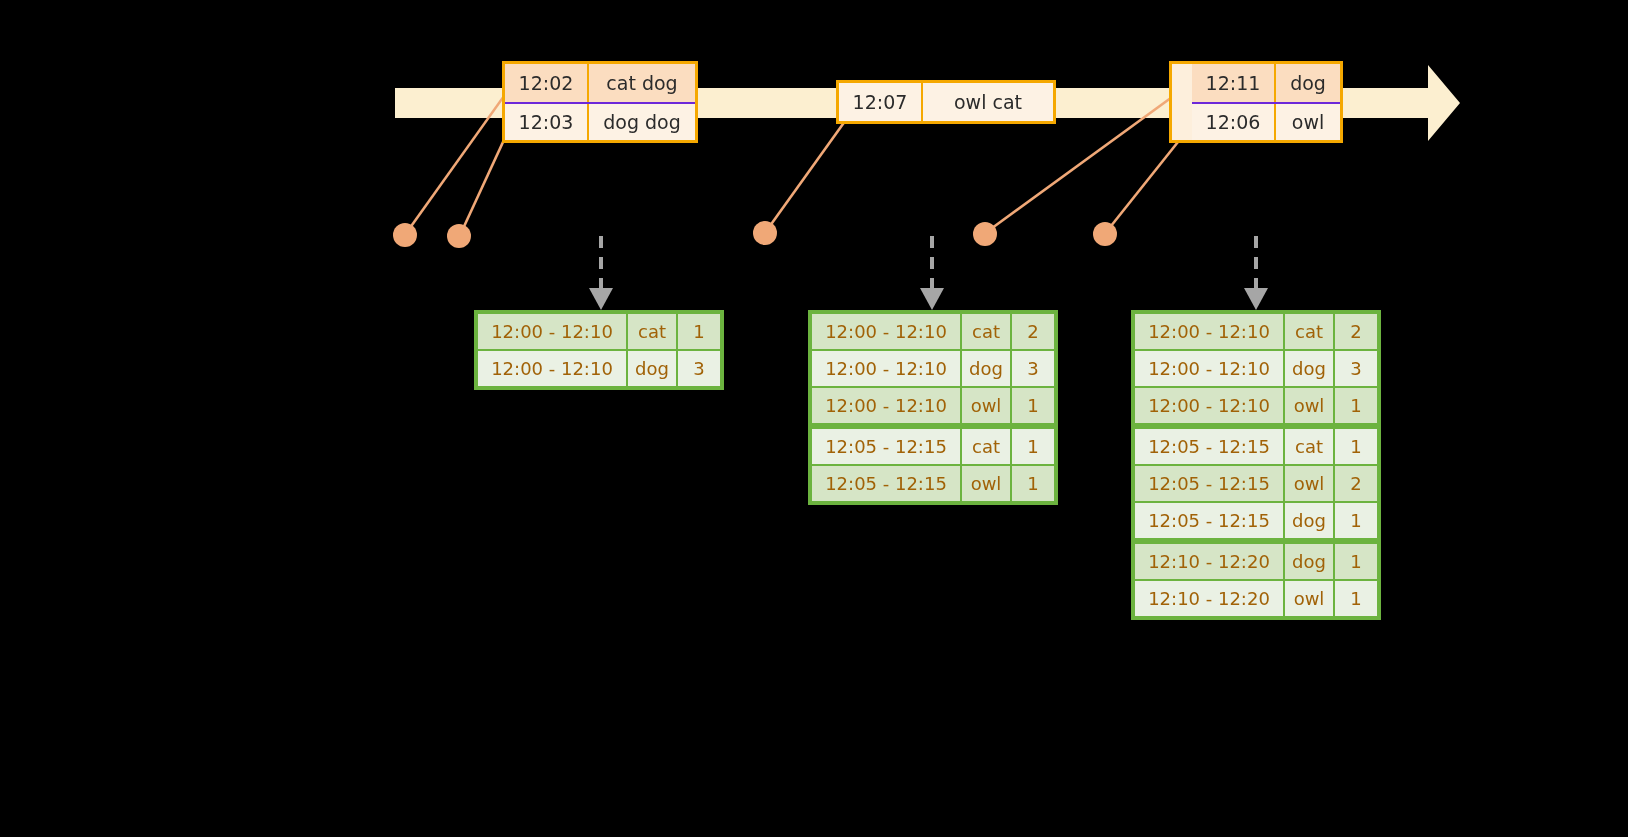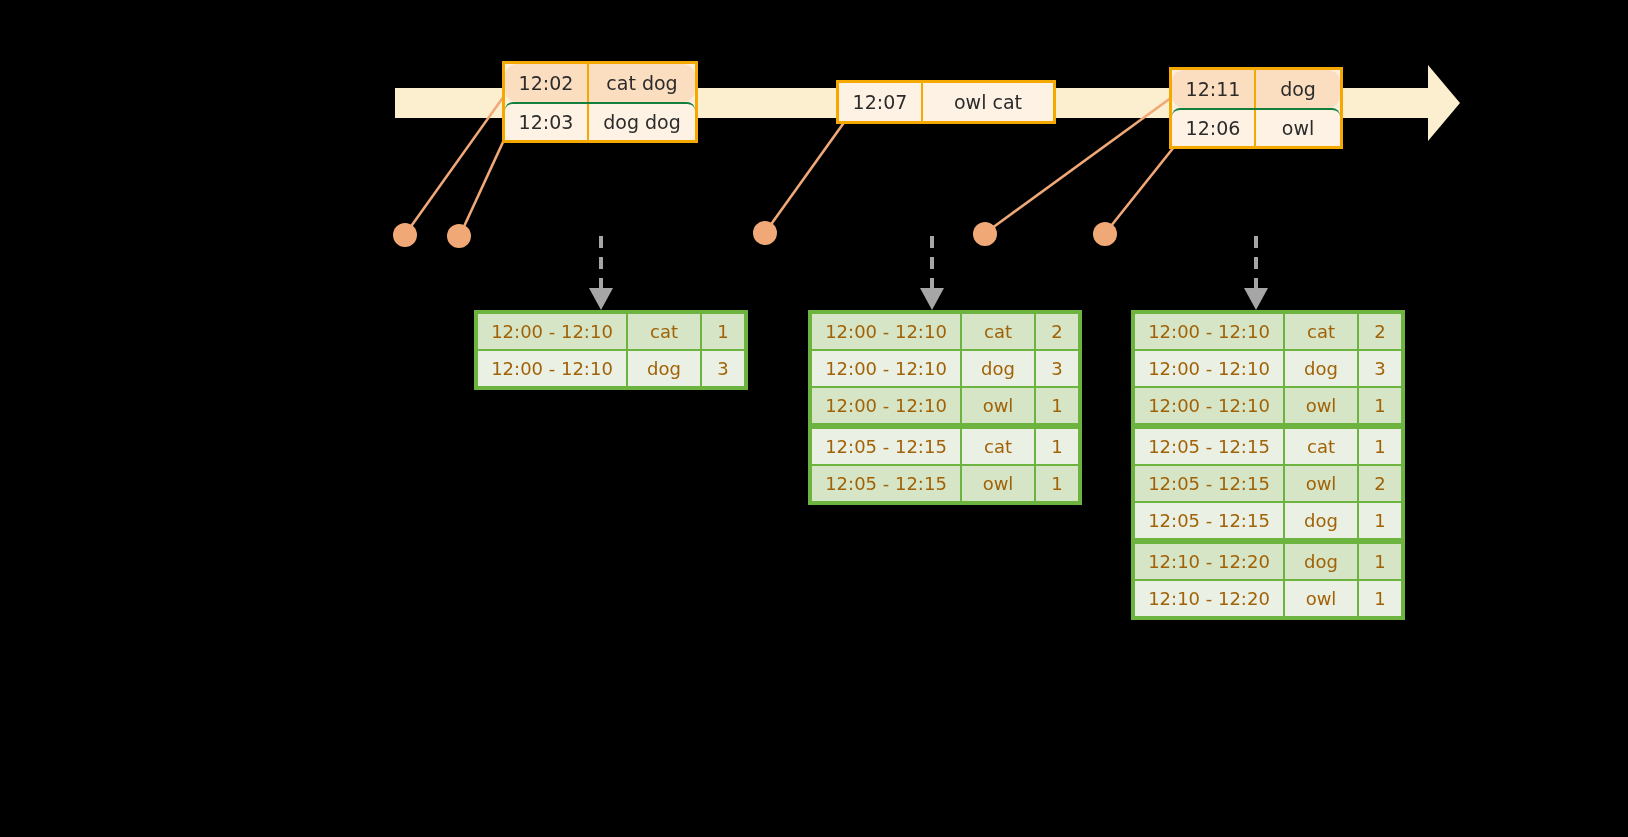--- a/index.html
+++ b/index.html
@@ -34,24 +34,23 @@
     border: 3px solid #F5A800;
     box-sizing: border-box;
     background: #FDEFDC;
   }
   .event-row {
     display: flex;
     height: 38px;
     box-sizing: border-box;
   }
   .event-row + .event-row {
-    border-top: 2px solid #15803d;
-    border-radius: 8px;
-  }
-  .event-row.shade-a { background: #FBDDC0; border-radius: 12px; }
+    border-top: 2px solid #6d28d9;
+  }
+  .event-row.shade-a { background: #FBDDC0; }
   .event-row.shade-b { background: #FDF2E4; }
   .event-time {
     width: 84px;
     display: flex;
     align-items: center;
     justify-content: center;
     font-size: 19px;
     color: #2b2b2b;
     border-right: 2px solid #F5A800;
     box-sizing: border-box;
@@ -87,21 +86,21 @@
     justify-content: center;
     font-size: 18px;
     color: #a16207;
     box-sizing: border-box;
     margin: 1px;
     white-space: nowrap;
   }
   .res-row.shade-a .res-cell { background: #D6E5C6; }
   .res-row.shade-b .res-cell { background: #EAF1E4; }
   .res-window { width: 148px; }
-  .res-key    { width: 72px; }
+  .res-key    { width: 48px; }
   .res-count  { width: 42px; }
   .grp-sep { height: 4px; background: #6CB33F; }
 </style>
 </head>
 <body>
 
 <div id="canvas">
 
   <svg class="layer" viewBox="0 0 1628 837">
 
@@ -146,21 +145,21 @@
     </div>
   </div>
 
   <div class="event-group" style="left:836px; top:80px; width:220px;">
     <div class="event-row shade-b">
       <div class="event-time">12:07</div>
       <div class="event-val">owl cat</div>
     </div>
   </div>
 
-  <div class="event-group" style="left:1169px; top:67px; width:174px;">
+  <div class="event-group" style="left:1169px; top:61px; width:174px;padding-left:20px;">
     <div class="event-row shade-a">
       <div class="event-time">12:11</div>
       <div class="event-val">dog</div>
     </div>
     <div class="event-row shade-b">
       <div class="event-time">12:06</div>
       <div class="event-val">owl</div>
     </div>
   </div>
 

